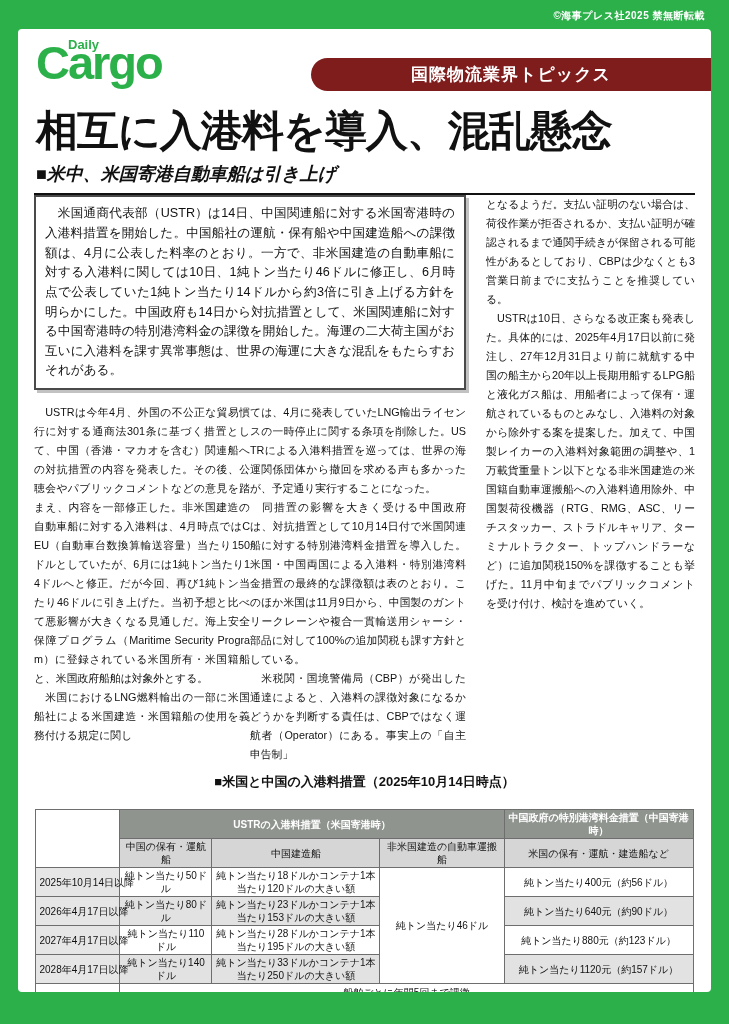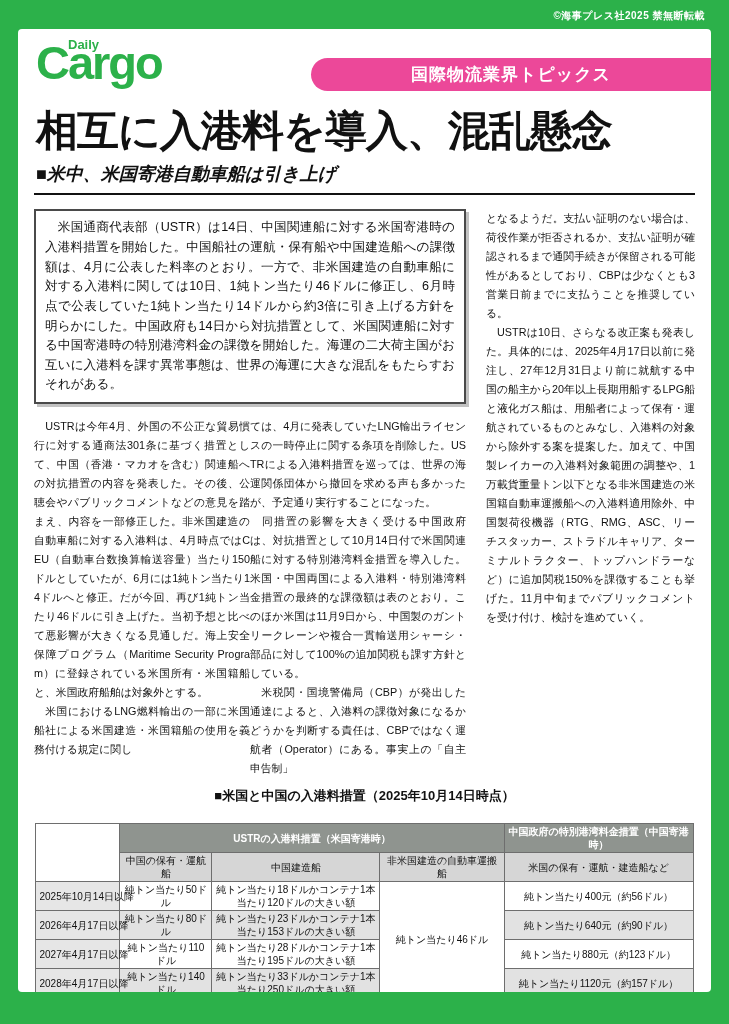--- a/index.html
+++ b/index.html
@@ -23,33 +23,33 @@
   .logo{position:relative;height:66px;padding-top:10px;margin-left:2px;width:220px;}
   .logo .cargo{
     color:#2cb14a;font-size:47px;font-weight:800;letter-spacing:-2px;line-height:1;
   }
   .logo .daily{
     position:absolute;top:8px;left:32px;
     color:#2cb14a;font-size:13px;font-weight:800;letter-spacing:0;
   }
   .badge{
     position:absolute;top:29px;right:-16px;
-    background:#ec4899;color:#fff;
+    background:#7f1d1d;color:#fff;
     width:400px;height:33px;line-height:33px;
     border-radius:17px 0 0 17px;
     text-align:center;font-size:17px;font-weight:bold;letter-spacing:1px;
     box-shadow:0 0 0 3px #fff;
   }
   .headline{
     font-size:42px;font-weight:900;letter-spacing:-1px;line-height:1.15;
     margin:2px 0 0 2px;white-space:nowrap;
   }
   .subheadline{font-size:18px;font-weight:bold;margin:7px 0 0 2px;font-style:italic;}
   
-  .article{display:flex;gap:20px;padding-top:14px;}
+  .article{display:flex;gap:20px;padding-top:0;}
   .left-zone{width:432px;flex:none;}
   .leadbox{
     border:2px solid #4a4a4a;box-shadow:3px 3px 0 #c2c2c2;
     padding:7px 9px;font-size:12.6px;line-height:1.56;
     text-align:justify;word-break:break-all;
   }
   .cols{display:flex;margin-top:13px;}
   .col{flex:1;font-size:10.8px;line-height:1.76;text-align:justify;word-break:break-all;}
   .col p{margin:0;}
   .right-zone{flex:1;}

